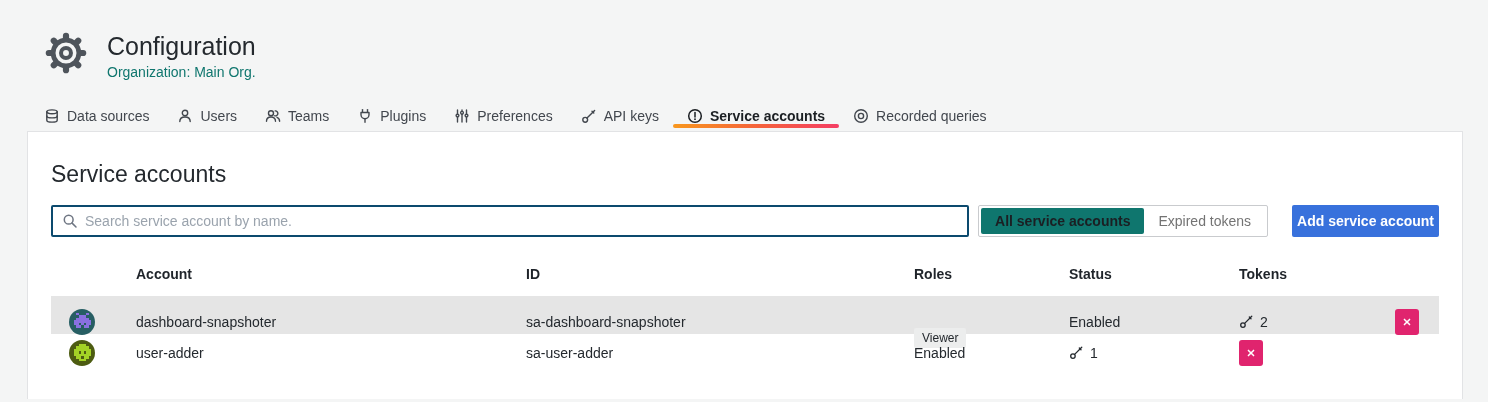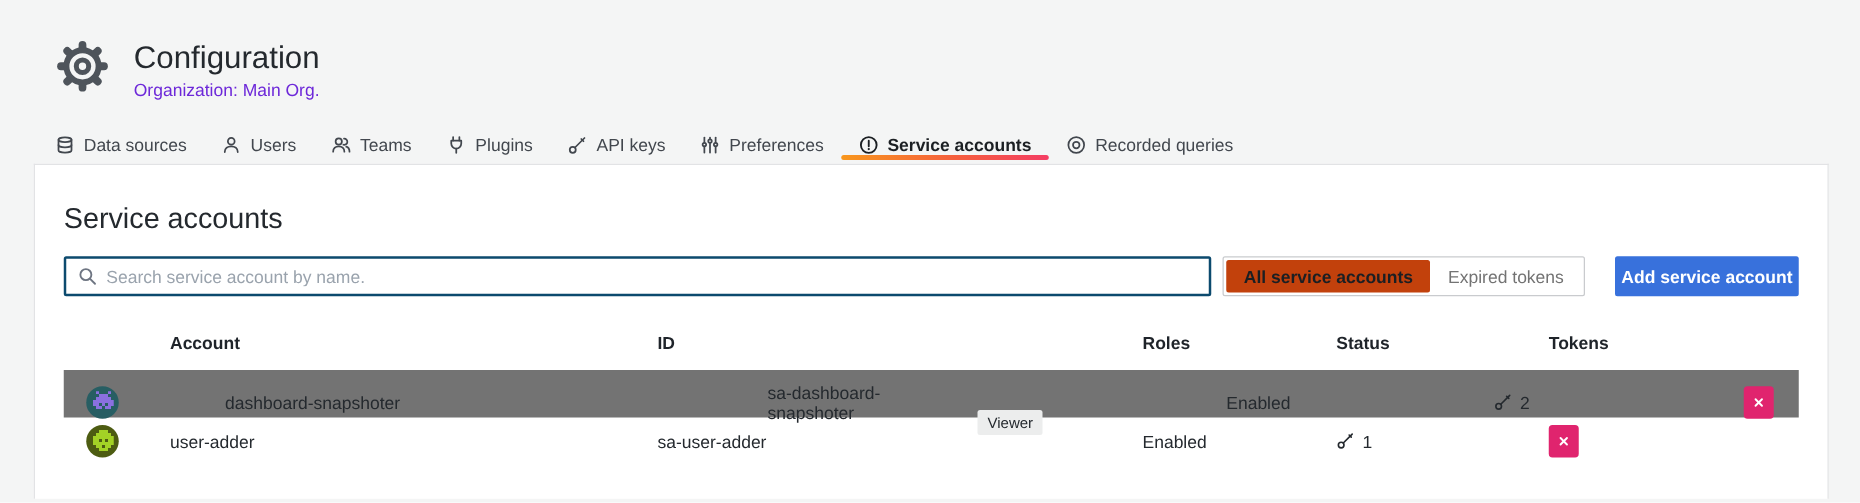--- a/index.html
+++ b/index.html
@@ -7,21 +7,21 @@
   body {
     font-family:"Liberation Sans","DejaVu Sans",sans-serif;
     background:#f4f5f5;
     color:#24292e;
     font-size:14px;
   }
   
   .page-header { display:flex; align-items:flex-start; gap:20px; padding:32px 0 0 45px; }
   .cog-wrap { width:42px; height:42px; color:#4e545b; flex:0 0 auto; }
   .page-title { font-size:25px; font-weight:500; color:#24292e; line-height:1.15; }
-  .page-subtitle { font-size:14px; color:#6d28d9; margin-top:3px; }
+  .page-subtitle { font-size:14px; color:#0f766e; margin-top:3px; }
   
   .tabbar { display:flex; align-items:flex-end; padding-left:30px; margin-top:15px; height:33px; }
   .tab {
     position:relative; display:flex; align-items:center; gap:7px;
     padding:0 14px 4px; color:#42474e; cursor:pointer; text-decoration:none;
     font-size:14px; white-space:nowrap;
   }
   .tab .ticon { width:16px; height:16px; display:flex; }
   .tab.active { color:#1b1f23; font-weight:700; }
   .tab.active::after {
@@ -45,36 +45,36 @@
   .search-input { border:none; outline:none; flex:1; font-size:14px; font-family:inherit; color:#24292e; background:transparent; }
   .search-input::placeholder { color:#9aa3ad; }
   .segmented {
     display:flex; align-items:center; height:32px; margin-left:9px;
     background:#fff; border:1px solid #c9cbce; border-radius:2px; padding:2px;
   }
   .seg {
     height:26px; border:none; background:transparent; border-radius:2px; padding:0 14px;
     font-family:inherit; font-size:14px; color:#737373; cursor:pointer; white-space:nowrap;
   }
-  .seg.selected { background:#c2410c; color:#1b1f23; font-weight:700; }
+  .seg.selected { background:#0f766e; color:#1b1f23; font-weight:700; }
   .primary-btn {
     margin-left:24px; height:32px; padding:0 5px; border:none; border-radius:2px;
     background:#3871dc; color:#ffffff; font-family:inherit; font-size:14px; font-weight:600;
     cursor:pointer; white-space:nowrap;
   }
   
   .table { margin-top:29px; }
   .tr {
     display:grid;
     grid-template-columns:85px 390px 1fr 155px 170px 156px 44px;
     align-items:center;
   }
   .thead { height:30px; font-weight:700; color:#1f242a; align-items:start; }
   .row { height:38px; }
-  .row.stripe { background:#737373;gap:44px; }
+  .row.stripe { background:#e5e5e5; }
   .avatar {
     width:26px; height:26px; border-radius:50%; margin-left:18px;
     display:flex; align-items:center; justify-content:center;
   }
   .avatar svg { width:17px; height:17px; shape-rendering:crispEdges; }
   .cell { font-size:14px; color:#24292e; }
   .badge {
     display:inline-block; background:#eceded; border-radius:2px; padding:4px 8px;
     font-size:12px; color:#24292e; line-height:1;margin-top:32px;
   }
@@ -149,42 +149,42 @@
           <path d="M10.5 1.6 V4.4"></path>
         <path d="M4 4.5 H12 V6.8 A4 4 0 0 1 4 6.8 Z"></path>
         <path d="M8 10.8 V14.2"></path>
       </svg>
     </span>
     <span>Plugins</span>
   </a>
   <a class="tab">
     <span class="ticon">
       <svg viewBox="0 0 16 16" fill="none" stroke="currentColor" stroke-width="1.4" stroke-linecap="round">
-        <circle cx="4.2" cy="11.8" r="2.4"></circle>
-        <path d="M6 10 L13.6 2.4"></path>
-        <path d="M11 3.2 L12.8 5"></path>
-      </svg>
-    </span>
-    <span>API keys</span>
-  </a>
-  <a class="tab">
-    <span class="ticon">
-      <svg viewBox="0 0 16 16" fill="none" stroke="currentColor" stroke-width="1.4" stroke-linecap="round">
         <path d="M3.5 2 V6.1"></path>
           <circle cx="3.5" cy="7.6" r="1.4"></circle>
           <path d="M3.5 9.1 V14"></path>
         <path d="M8 2 V3.3"></path>
           <circle cx="8" cy="4.8" r="1.4"></circle>
           <path d="M8 6.3 V14"></path>
         <path d="M12.5 2 V6.1"></path>
           <circle cx="12.5" cy="7.6" r="1.4"></circle>
           <path d="M12.5 9.1 V14"></path>
       </svg>
     </span>
     <span>Preferences</span>
+  </a>
+  <a class="tab">
+    <span class="ticon">
+      <svg viewBox="0 0 16 16" fill="none" stroke="currentColor" stroke-width="1.4" stroke-linecap="round">
+        <circle cx="4.2" cy="11.8" r="2.4"></circle>
+        <path d="M6 10 L13.6 2.4"></path>
+        <path d="M11 3.2 L12.8 5"></path>
+      </svg>
+    </span>
+    <span>API keys</span>
   </a>
   <a class="tab active">
     <span class="ticon">
       <svg viewBox="0 0 16 16" fill="none" stroke="currentColor" stroke-width="1.5" stroke-linecap="round">
         <circle cx="8" cy="8" r="6.3"></circle>
         <path d="M8 4.6 V9"></path>
         <circle cx="8" cy="11.2" r="0.9" fill="currentColor" stroke="none"></circle>
       </svg>
     </span>
     <span>Service accounts</span>

